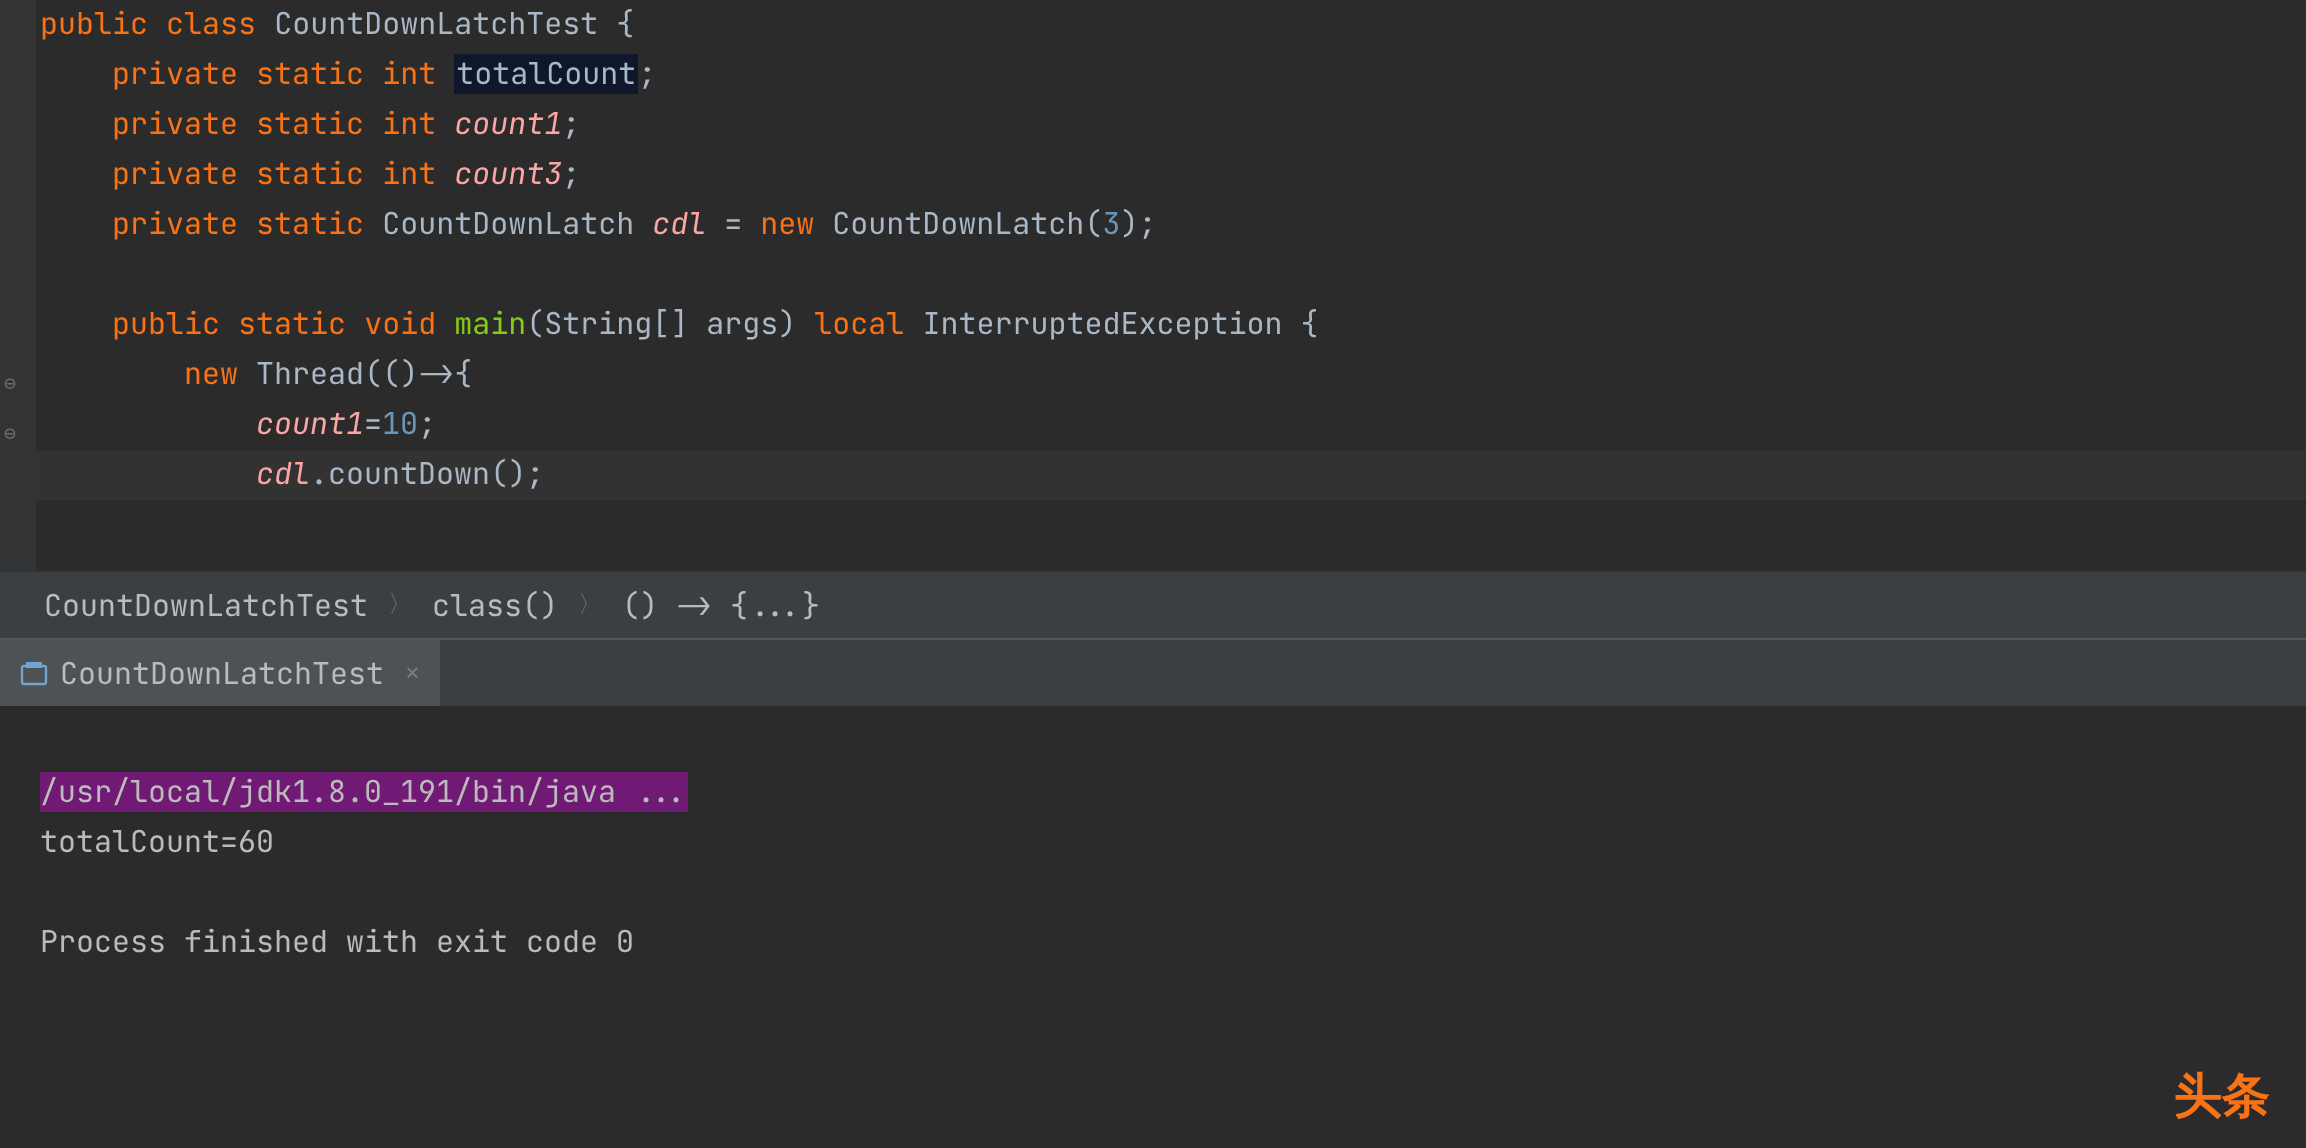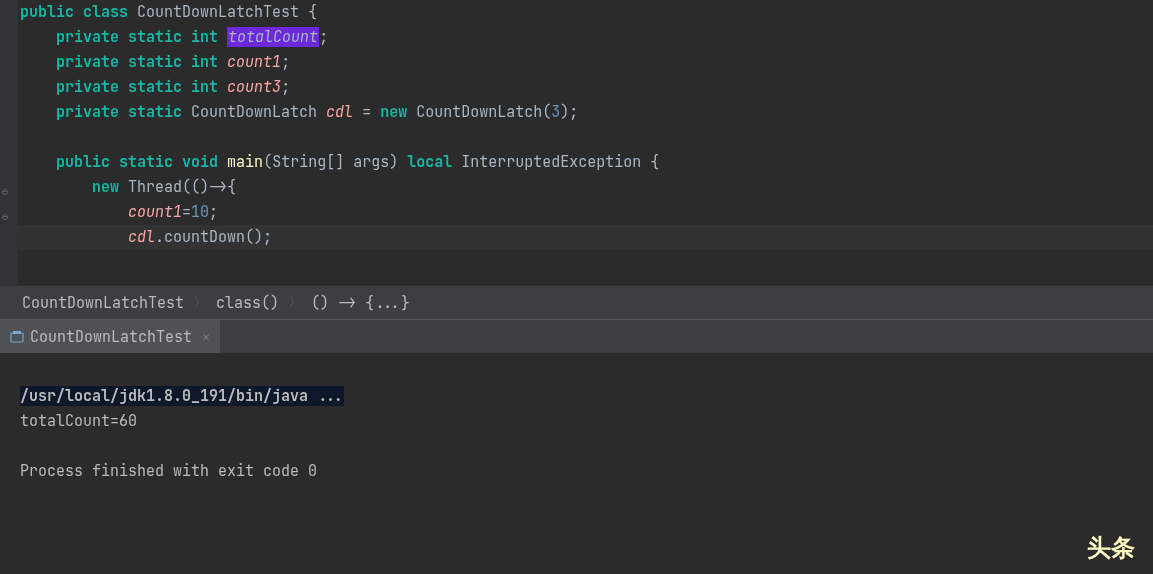--- a/index.html
+++ b/index.html
@@ -33,27 +33,27 @@
     font-size: 10px;
     color: #6e6e6e;
   }
   .code-line {
     height: 25px;
     line-height: 25px;
     white-space: pre;
     padding-left: 12px;
   }
   .highlighted-line { background: #323232; }
-  .kw { color: #14b8a6; font-weight: bold; }
+  .kw { color: #f97316; }
   .cls { color: #a9b7c6; }
   .fld { color: #fca5a5; font-style: italic; }
   .num { color: #6897bb; }
-  .mth { color: #fef9c3; }
+  .mth { color: #84cc16; }
   .brace { color: #a9b7c6; }
-  .sel { background: #6d28d9; color: #a9b7c6; font-style: italic; padding: 0 1px; }
+  .sel { background: #0f172a; color: #a9b7c6; padding: 0 1px; }
   .breadcrumb {
     height: 34px;
     background: #3c3f41;
     border-top: 1px solid #323232;
     display: flex;
     align-items: center;
     padding-left: 22px;
     font-size: 15px;
     color: #bbbbbb;
   }
@@ -83,26 +83,26 @@
     justify-content: center;
   }
   .console {
     background: #2b2b2b;
     padding: 6px 20px;
     line-height: 25px;
     white-space: pre;
     font-size: 15px;
     color: #bbbbbb;
   }
-  .console .cmd { background: #0f172a; color: #bbbbbb; font-weight: bold; }
+  .console .cmd { background: #701a75; color: #bbbbbb; }
   .watermark {
     position: absolute;
     right: 18px;
     bottom: 10px;
-    color: #fef9c3;
+    color: #f97316;
     font-family: sans-serif;
     font-weight: bold;
     font-size: 22px;
     display: flex;
     align-items: center;
     gap: 4px;
   }
   .wm-logo {
     font-size: 24px;
     font-weight: 900;

